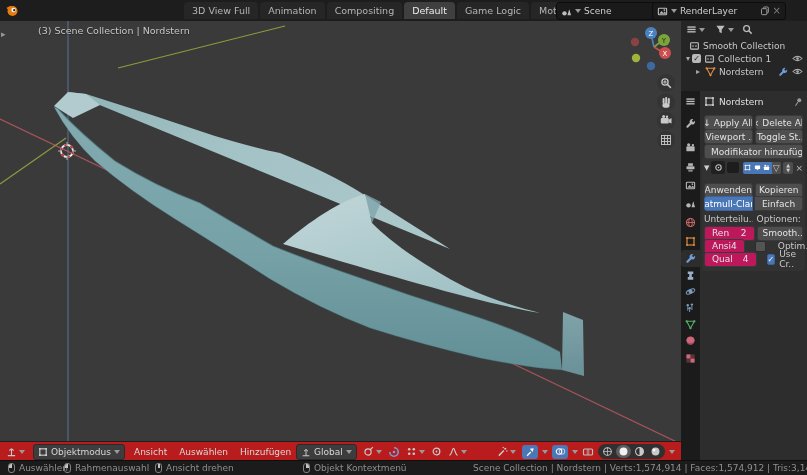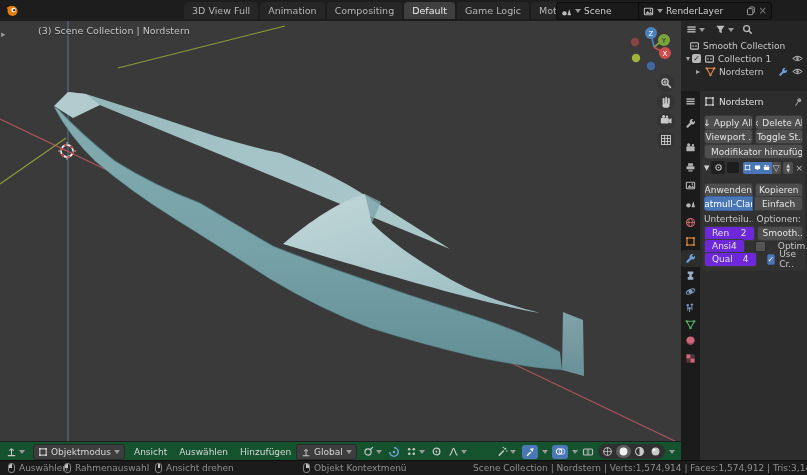--- a/index.html
+++ b/index.html
@@ -19,21 +19,21 @@
   .tri-d{width:0;height:0;border-left:3px solid transparent;border-right:3px solid transparent;border-top:4px solid #9a9a9a;}
   .xmark{color:#7c7c7c;font-size:10px;line-height:10px;}
   .spacer{flex:1;}
   
   .viewport{position:absolute;top:21px;left:0;width:681px;height:440px;background:#3a3a3a;overflow:hidden;border-right:1px solid #141414;}
   .scene-svg{position:absolute;left:0;top:0;}
   .vp-overlay{position:absolute;left:38px;top:3px;line-height:14px;color:#d6d6d6;font-size:9.5px;text-shadow:0 1px 1px rgba(0,0,0,.4);}
   .vp-overlay .l2{color:#c8c8c8;}
   .toolbar-arrow{position:absolute;left:1px;top:8px;color:#9a9a9a;font-size:9px;}
   
-  .vheader{position:absolute;left:0;right:0;bottom:0;height:19px;background:#14532d;border-top:1px solid #1f1f1f;
+  .vheader{position:absolute;left:0;right:0;bottom:0;height:19px;background:#b91c1c;border-top:1px solid #1f1f1f;
            font-size:9px;color:#d8d8d8;}
   .vh-left{position:absolute;left:4px;top:0;height:19px;display:flex;align-items:center;gap:6px;}
   .vh-mid{position:absolute;left:296px;top:0;height:19px;display:flex;align-items:center;gap:4px;}
   .vh-right{position:absolute;right:6px;top:0;height:19px;display:flex;align-items:center;gap:4px;}
   .wbtn{height:14px;display:flex;align-items:center;gap:3px;background:#3d3d3d;border:1px solid #2a2a2a;border-radius:3px;padding:0 4px;}
   .flatbtn{height:14px;display:flex;align-items:center;gap:2px;padding:0 2px;}
   .tglon{background:#4a77b5;border-radius:3px;height:14px;width:16px;display:flex;align-items:center;justify-content:center;color:#fff;}
   .shadegrp{height:15px;background:#303030;border-radius:8px;display:flex;align-items:center;padding:0 2px;gap:1px;}
   .shadeseg{width:15px;height:13px;display:flex;align-items:center;justify-content:center;border-radius:7px;color:#c9c9c9;}
   .shadeseg.active{background:#5d5d5d;color:#f2f2f2;}
@@ -50,21 +50,21 @@
   
   .props{position:absolute;top:70px;left:0;right:0;bottom:0;}
   .ptabs{position:absolute;left:0;top:0;bottom:0;width:19px;background:#1b1b1b;}
   .ptab{position:absolute;left:0;width:19px;height:17px;display:flex;align-items:center;justify-content:center;color:#9b9b9b;}
   .ptab.active{background:#2d2d2d;border-radius:3px 0 0 3px;}
   .pcontent{position:absolute;left:19px;top:0;right:0;bottom:0;background:#2d2d2d;font-size:9px;color:#d4d4d4;}
   .prow{position:absolute;left:4px;right:4px;display:flex;gap:2px;align-items:center;}
   .pbtn{flex:1;height:13px;background:#4e4e4e;border:1px solid #3a3a3a;border-radius:3px;color:#e3e3e3;
         display:flex;align-items:center;justify-content:center;gap:3px;white-space:nowrap;overflow:hidden;}
   .pbtn.blue{background:#4a77b5;border-color:#3c619c;color:#fff;}
-  .valbtn{flex:1;height:13px;background:#6d28d9;border:1px solid #3a3a3a;border-radius:3px;color:#e3e3e3;
+  .valbtn{flex:1;height:13px;background:#be185d;border:1px solid #3a3a3a;border-radius:3px;color:#e3e3e3;
         display:flex;align-items:center;justify-content:space-between;padding:0 7px;}
   .modpanel{position:absolute;left:2px;right:2px;top:65px;height:115px;background:#323232;border-radius:4px;}
   .namefield{width:13px;height:11px;background:#1d1d1d;border-radius:2px;}
   .mtgl{width:10px;height:12px;display:flex;align-items:center;justify-content:center;color:#fff;}
   .mtgl.on{background:#4a77b5;}
   .mtgl.off{background:#4e4e4e;color:#c9c9c9;}
   .updown{width:11px;height:12px;background:#4e4e4e;border-radius:2px;color:#ccc;font-size:5px;line-height:5px;
           display:flex;flex-direction:column;align-items:center;justify-content:center;}
   .cbx{width:9px;height:9px;border-radius:2px;background:#545454;border:1px solid #2d2d2d;color:#fff;font-size:8px;line-height:9px;text-align:center;}
   .cbx.on{background:#4a77b5;border-color:#3c619c;}
@@ -269,21 +269,21 @@
           <use href="#s-scene"></use>
         </svg>
       <span class="tri-d"></span>
       <span>Scene</span>
       <span class="spacer"></span>
       <svg class="ic" width="10" height="10" style="color:#9a9a9a">
           <use href="#s-copy"></use>
         </svg>
       <span class="xmark">×</span>
     </div>
-    <div class="pill" style="left:638px;width:124px;text-align:center;">
+    <div class="pill" style="left:652px;width:124px;text-align:center;">
       <svg class="ic" width="11" height="11" style="color:#bdbdbd">
           <use href="#s-photo"></use>
         </svg>
       <span class="tri-d"></span>
       <span>RenderLayer</span>
       <span class="spacer"></span>
       <svg class="ic" width="10" height="10" style="color:#9a9a9a">
           <use href="#s-copy"></use>
         </svg>
       <span class="xmark">×</span>

